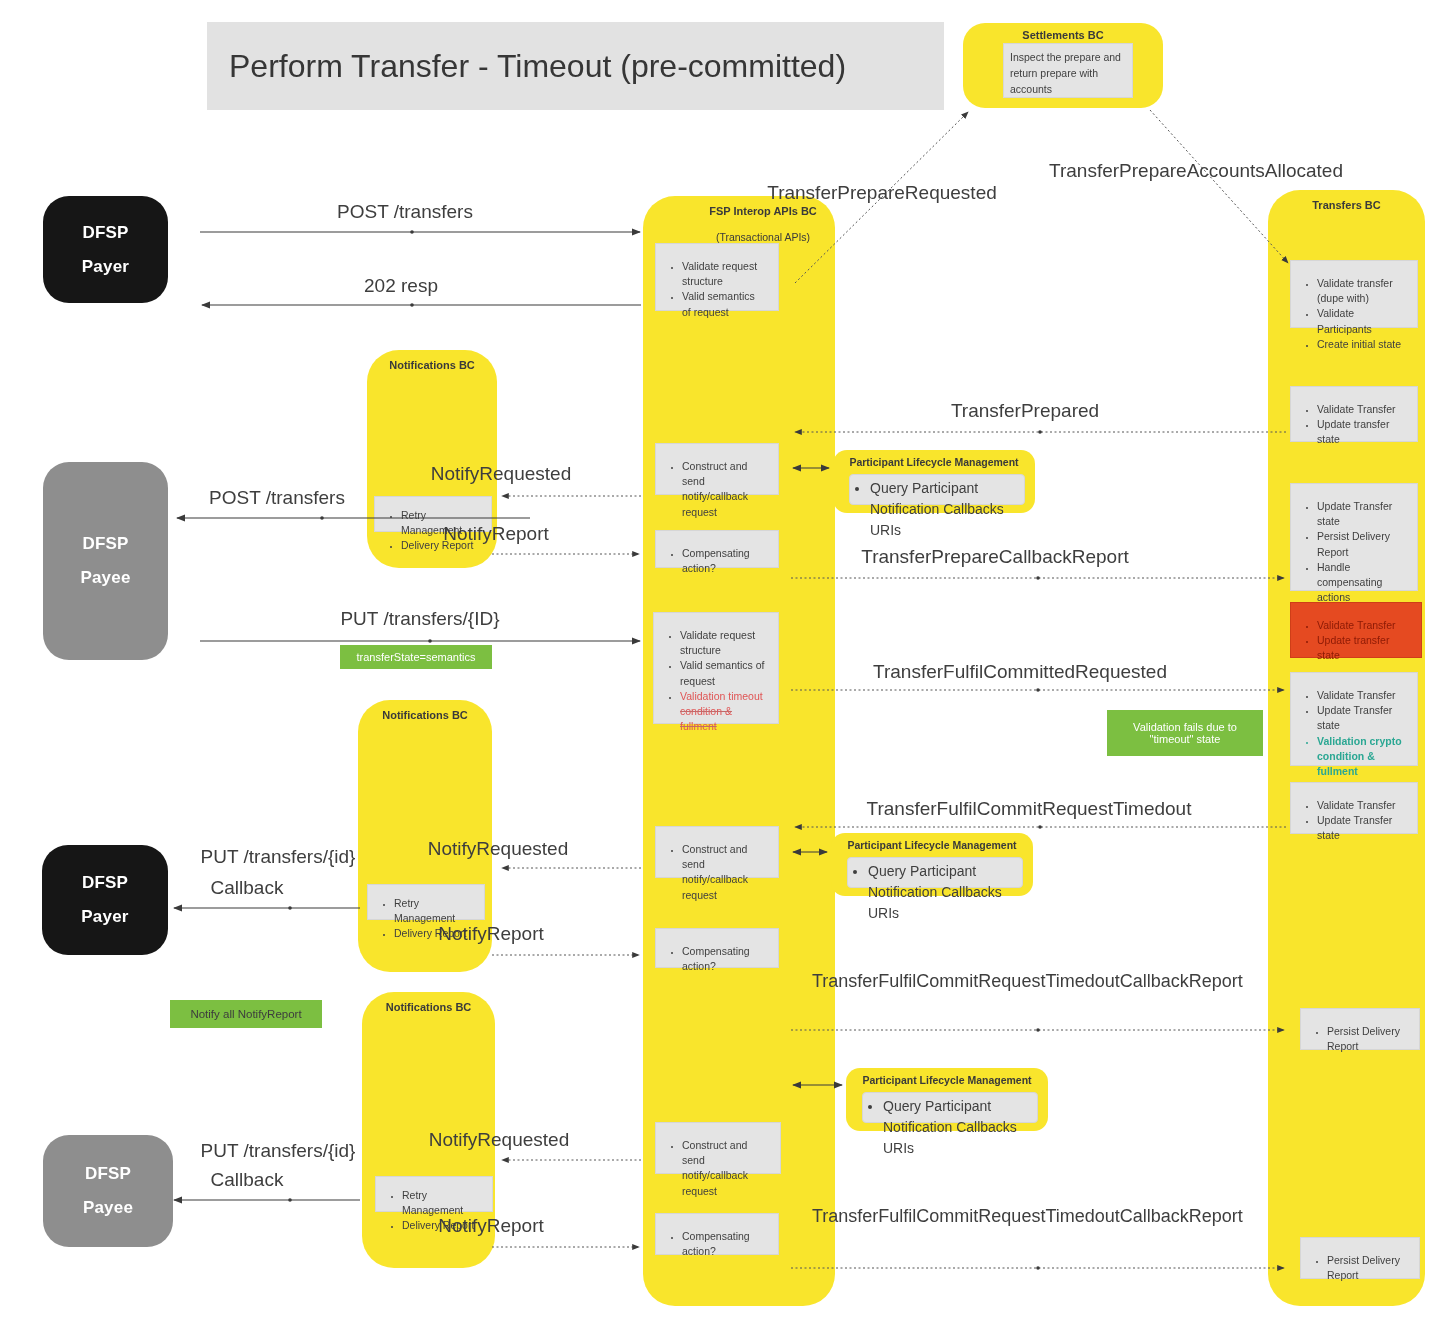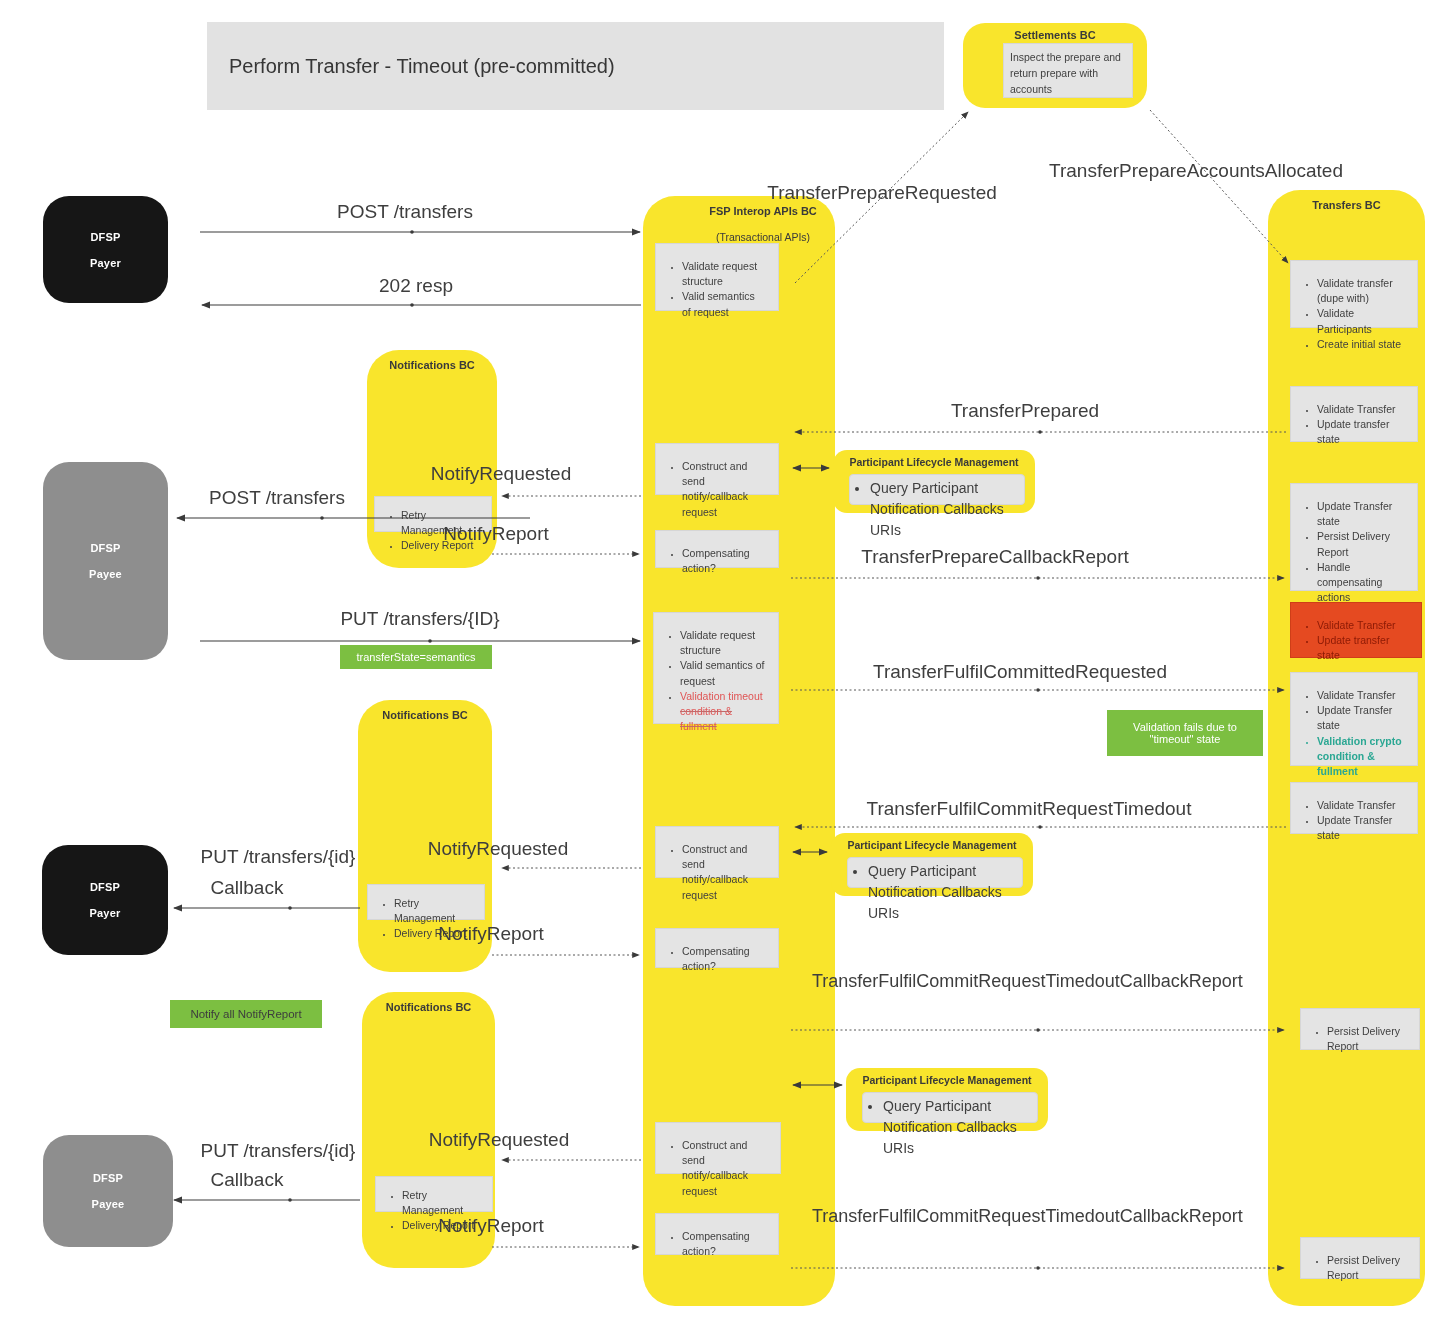--- a/index.html
+++ b/index.html
@@ -2,40 +2,40 @@
 <html><head>
 <meta charset="utf-8">
 <style>
   html,body{margin:0;padding:0;background:#ffffff;}
   #canvas{position:relative;width:1432px;height:1323px;background:#fff;overflow:hidden;
           font-family:"Liberation Sans",sans-serif;color:#3d3d3d;}
   .abs{position:absolute;}
   
   .title-box{left:207px;top:22px;width:737px;height:88px;background:#e2e2e2;
              display:flex;align-items:center;padding-left:22px;box-sizing:border-box;}
-  .title-box span{font-size:20px;color:#363636;}
+  .title-box span{font-size:32px;color:#363636;}
   
   .yellow{background:#f9e52c;border-radius:32px;}
   .yellow-sm{background:#f9e52c;border-radius:14px;}
   .lane-title{font-size:11px;font-weight:bold;text-align:center;padding-top:9px;color:#3a3a3a;}
   .lane-sub{font-size:10.5px;text-align:center;color:#3a3a3a;margin-top:14px;}
   
   .step{background:#e4e4e4;border:1px solid #d6d6d6;box-sizing:border-box;padding:7px 4px 6px 2px;}
   .step ul,.note ul{margin:8px;padding-left:16px;}
   .step li{font-size:10.5px;line-height:1.45;color:#3f3f3f;margin:0;}
   .step li::marker{font-size:8px;}
   .red-step{background:#e54a21;border:1px solid #cf3e18;}
   .red-step li{color:#8d1a05;}
   li.ok, span.ok{color:#2ba793;font-weight:bold;}
   span.red{color:#e05555;}
   span.struck{color:#e05555;text-decoration:line-through;text-decoration-color:#c46a6a;}
   
   .actor{border-radius:26px;color:#fff;display:flex;flex-direction:column;
          align-items:center;justify-content:center;gap:14px;}
-  .actor span{font-size:11px;font-weight:bold;letter-spacing:.2px;}
+  .actor span{font-size:17px;font-weight:bold;letter-spacing:.2px;}
   .actor-black{background:#161616;}
   .actor-gray{background:#8e8e8e;}
   
   .msg{font-size:19px;color:#3e3e3e;white-space:nowrap;transform:translateX(-50%);}
   .msg-wrap{font-size:18px;color:#3e3e3e;line-height:1.55;word-break:break-all;}
   
   .gnote{background:#7cbf41;display:flex;align-items:center;justify-content:center;
          text-align:center;font-size:11px;color:#fff;box-sizing:border-box;padding:2px 6px;}
   .gnote.dark{color:#3d3d3d;font-size:11.5px;}
   
@@ -51,21 +51,21 @@
 </style>
 </head>
 <body>
 
 <div id="canvas">
 
   <div class="abs title-box">
     <span>Perform Transfer - Timeout (pre-committed)</span>
   </div>
 
-  <div class="abs yellow" style="left:963px;top:23px;width:184px;height:85px;border-radius:22px;">
+  <div class="abs yellow" style="left:963px;top:23px;width:200px;height:85px;border-radius:22px;">
     <div class="lane-title" style="padding-top:6px;">Settlements BC</div>
     <div class="abs note" style="left:40px;top:20px;width:130px;height:55px;">Inspect the prepare and return prepare with accounts</div>
   </div>
 
   <div class="abs yellow" style="left:643px;top:196px;width:144px;height:1110px;padding-left:48px;">
     <div class="lane-title">FSP Interop APIs BC</div>
     <div class="lane-sub">(Transactional APIs)</div>
   </div>
 
   <div class="abs yellow" style="left:1268px;top:190px;width:157px;height:1116px;">
@@ -280,21 +280,21 @@
       <circle cx="1040" cy="432" r="1.8"></circle>
         <circle cx="1038" cy="578" r="1.8"></circle>
       <circle cx="1038" cy="690" r="1.8"></circle>
         <circle cx="1040" cy="827" r="1.8"></circle>
       <circle cx="1038" cy="1030" r="1.8"></circle>
         <circle cx="1038" cy="1268" r="1.8"></circle>
     </g>
   </svg>
 
   <div class="abs msg" style="left:405px;top:201px;">POST /transfers</div>
-  <div class="abs msg" style="left:416px;top:275px;">202 resp</div>
+  <div class="abs msg" style="left:401px;top:275px;">202 resp</div>
   <div class="abs msg" style="left:882px;top:182px;">TransferPrepareRequested</div>
   <div class="abs msg" style="left:1196px;top:160px;">TransferPrepareAccountsAllocated</div>
   <div class="abs msg" style="left:1025px;top:400px;">TransferPrepared</div>
   <div class="abs msg" style="left:501px;top:463px;">NotifyRequested</div>
   <div class="abs msg" style="left:277px;top:487px;">POST /transfers</div>
   <div class="abs msg" style="left:496px;top:523px;">NotifyReport</div>
   <div class="abs msg" style="left:995px;top:546px;">TransferPrepareCallbackReport</div>
   <div class="abs msg" style="left:420px;top:608px;">PUT /transfers/{ID}</div>
   <div class="abs msg" style="left:1020px;top:661px;">TransferFulfilCommittedRequested</div>
   <div class="abs msg" style="left:1029px;top:798px;">TransferFulfilCommitRequestTimedout</div>

